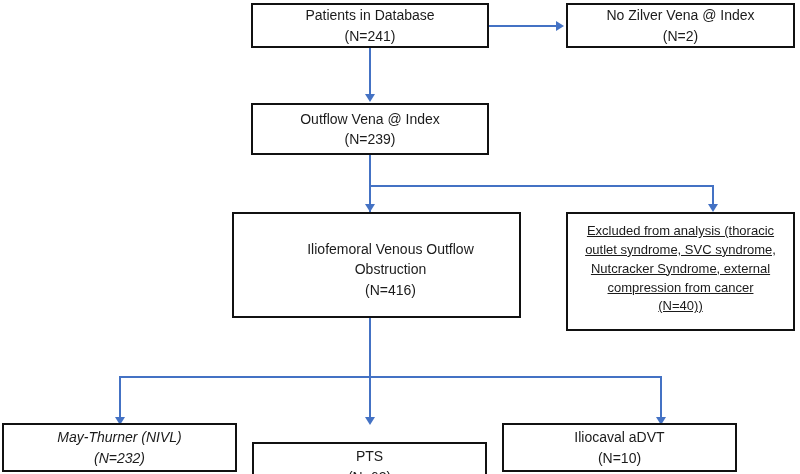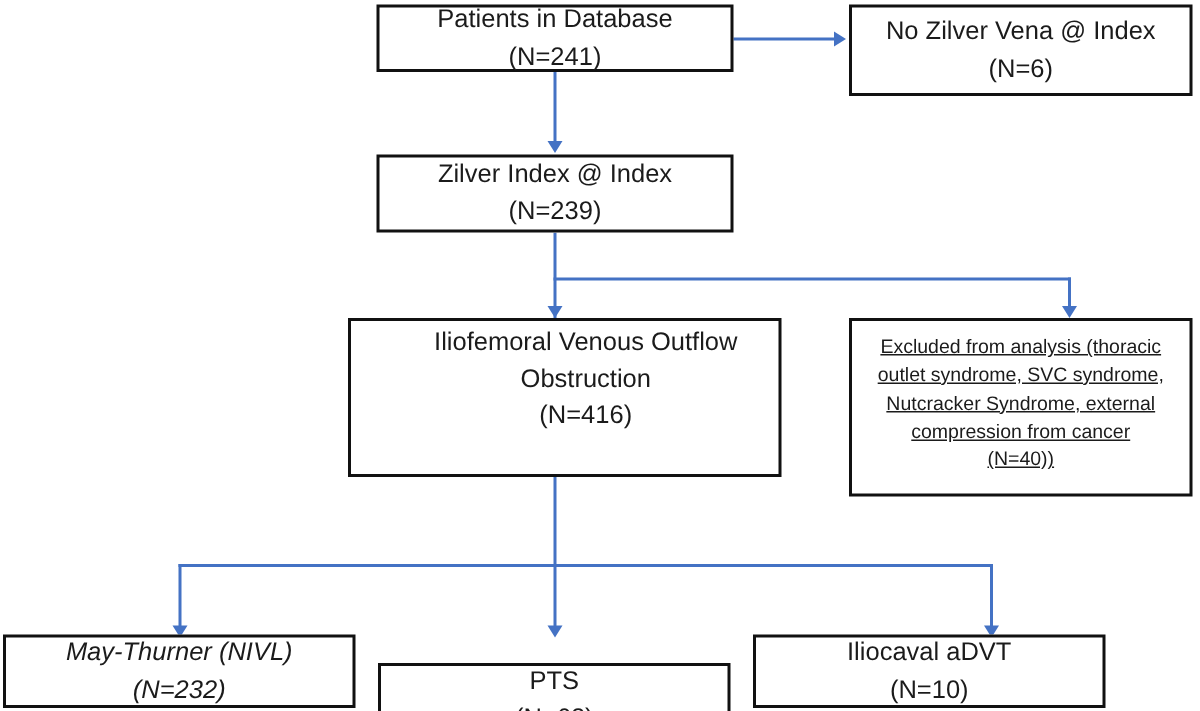--- a/index.html
+++ b/index.html
@@ -22,39 +22,39 @@
     position: absolute;
     box-sizing: border-box;
     background: #ffffff;
     border: 2px solid #111111;
     display: flex;
     flex-direction: column;
     align-items: center;
     justify-content: center;
     text-align: center;
     color: #1b1b1b;
-    font-size: 17px;
+    font-size: 14px;
     line-height: 1.45;
     padding: 2px 6px;
     z-index: 3;
   }
   .node .line {
     display: block;
     white-space: nowrap;
   }
   .node.wrapbox {
     justify-content: flex-start;
     padding-top: 8px;
     text-decoration: underline;
   }
   .node.wrapbox .line {
     white-space: normal;
   }
   .node.tallbox {
-    justify-content: flex-start;
+    justify-content: flex-end;
     padding-bottom: 16px;
     padding-left: 34px;
   }
   
   .conn-v {
     position: absolute;
     width: 2px;
     background: #4472c4;
     z-index: 1;
   }
@@ -113,27 +113,27 @@
   <div class="arrow-down" style="left:365px; top:417px;"></div>
 
   <div class="conn-v" style="left:660px; top:376px; height:44px;"></div>
   <div class="arrow-down" style="left:656px; top:417px;"></div>
 
   <div class="node" style="left:251px; top:3px; width:238px; height:45px;">
     <span class="line">Patients in Database</span>
     <span class="line">(N=241)</span>
   </div>
 
-  <div class="node" style="left:566px; top:3px; width:229px; height:61px;">
+  <div class="node" style="left:566px; top:3px; width:229px; height:45px;">
     <span class="line">No Zilver Vena @ Index</span>
-    <span class="line">(N=6)</span>
+    <span class="line">(N=2)</span>
   </div>
 
   <div class="node" style="left:251px; top:103px; width:238px; height:52px;">
-    <span class="line">Zilver Index @ Index</span>
+    <span class="line">Outflow Vena @ Index</span>
     <span class="line">(N=239)</span>
   </div>
 
   <div class="node tallbox" style="left:232px; top:212px; width:289px; height:106px;">
     <span class="line">Iliofemoral Venous Outflow</span>
     <span class="line">Obstruction</span>
     <span class="line">(N=416)</span>
   </div>
 
   <div class="node wrapbox" style="left:566px; top:212px; width:229px; height:119px; font-size:13px;">

